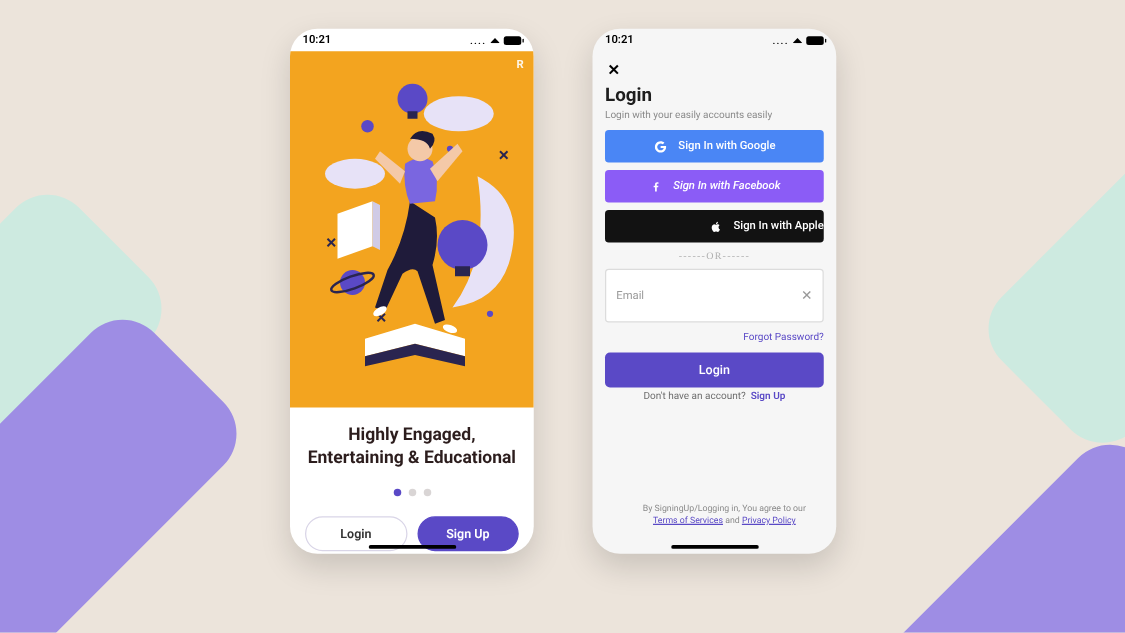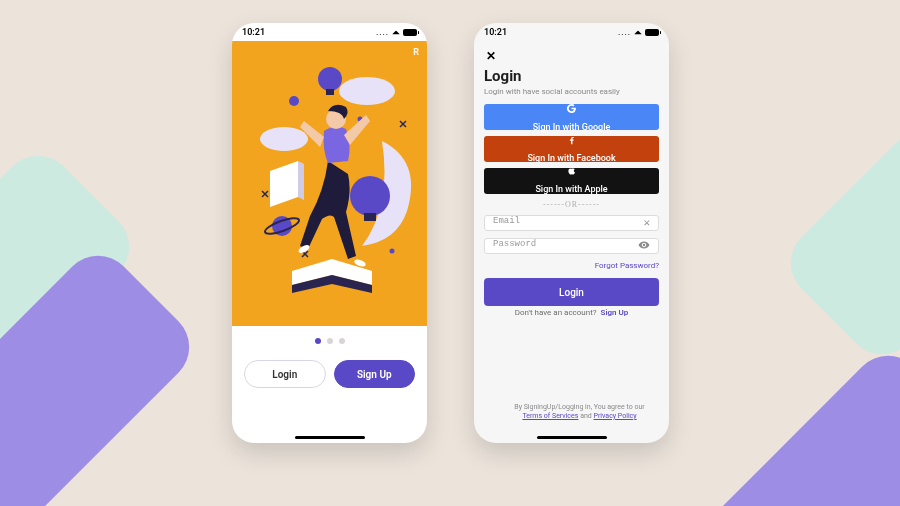--- a/index.html
+++ b/index.html
@@ -76,31 +76,31 @@
   .btn-signup { background:#5a49c6; color:#fff; border-color:#5a49c6; }
 
   
   .r-body { padding: 2px 10px 0; }
   .close { font-size:12px; font-weight:700; padding:6px 2px 4px; }
   .r-title { font-size:15px; font-weight:700; color:#1e1e1e; }
   .r-sub   { font-size:8px; color:#8a8a8a; margin-top:2px; margin-bottom:8px; }
   .social {
     height:26px; border-radius:3px; color:#fff;
     display:flex; align-items:center; justify-content:center;
-    font-size:9px; font-weight:500; margin-bottom:6px; gap:8px;flex-direction:column;
+    font-size:9px; font-weight:500; margin-bottom:6px; gap:8px;
   }
   .sg { background:#4a86f5; }
-  .sf { background:#c2410c; }
+  .sf { background:#8b5cf6;font-style:italic; }
   .sa { background:#121212;justify-content:flex-end; }
   .sicon { width:12px;height:12px;display:flex;align-items:center;justify-content:center;}
   .or { text-align:center; font-size:8px; color:#b0b0b0; letter-spacing:1px; margin:4px 0 6px;font-family:Liberation Serif, serif;}
   .field {
-    height:16px; border:1px solid #dcdcdc; background:#fff; border-radius:3px;
-    display:flex; align-items:flex-start; padding:0 8px; margin-bottom:7px;
-    font-size:9px; color:#9a9a9a; justify-content:space-between;font-family:Liberation Mono, monospace;
+    height:43px; border:1px solid #dcdcdc; background:#fff; border-radius:3px;
+    display:flex; align-items:center; padding:0 8px; margin-bottom:7px;
+    font-size:9px; color:#9a9a9a; justify-content:space-between;
   }
   .field .ico { color:#9a9a9a; font-size:11px; }
   .forgot { text-align:right; font-size:8px; color:#5a49c6; margin:0 0 8px; }
   .login-btn {
     height:28px; background:#5a49c6; color:#fff; border-radius:4px;
     display:flex;align-items:center;justify-content:center;
     font-size:10px; font-weight:500;
   }
   .noacct { text-align:center; font-size:8px; color:#6d6d6d; margin-top:2px; }
   .noacct .link { color:#5a49c6; font-weight:600; }
@@ -165,20 +165,24 @@
         <circle cx="104" cy="78" r="10" fill="#f4c9a8"></circle>
         <path d="M96 70 q6 -10 18 -4 q4 6 -2 12 q-2 -8 -16 -8" fill="#1f1b3a"></path>
         <path d="M92 96 l-20 -16 l-4 6 l20 20 z" fill="#f4c9a8"></path>
         <path d="M112 94 l22 -20 l4 6 l-20 24 z" fill="#f4c9a8"></path>
         <ellipse cx="72" cy="208" rx="6" ry="3" fill="#fff" transform="rotate(-30 72 208)"></ellipse>
         <ellipse cx="128" cy="222" rx="6" ry="3" fill="#fff" transform="rotate(20 128 222)"></ellipse>
       </g>
     </svg>
   </div>
 
+  <div class="tagline">
+    <div>Highly Engaged,</div>
+    <div>Entertaining &amp; Educational</div>
+  </div>
 
   <div class="page-dots">
     <span class="active"></span>
     <span></span>
     <span></span>
   </div>
 
   <div class="btn-row">
     <div class="btn btn-login">Login</div>
     <div class="btn btn-signup">Sign Up</div>
@@ -193,21 +197,21 @@
     <span class="sig">
       <span class="dots">....</span>
       <span class="wifi"></span>
       <span class="batt"></span>
     </span>
   </div>
 
   <div class="r-body">
     <div class="close">✕</div>
     <div class="r-title">Login</div>
-    <div class="r-sub">Login with have social accounts easily</div>
+    <div class="r-sub">Login with your easily accounts easily</div>
 
     <div class="social sg">
       <span class="sicon">
         <svg width="11" height="11" viewBox="0 0 24 24">
             <path fill="#fff" d="M21.6 12.2c0-.7-.1-1.3-.2-1.9H12v3.6h5.4c-.2 1.2-.9 2.3-2 3v2.5h3.2c1.9-1.7 3-4.3 3-7.2z"></path>
             <path fill="#fff" d="M12 22c2.7 0 5-0.9 6.6-2.4l-3.2-2.5c-.9.6-2 .9-3.4.9-2.6 0-4.8-1.8-5.6-4.1H3.1v2.6C4.7 19.8 8.1 22 12 22z"></path>
             <path fill="#fff" d="M6.4 13.9c-.2-.6-.3-1.2-.3-1.9s.1-1.3.3-1.9V7.5H3.1C2.4 8.9 2 10.4 2 12s.4 3.1 1.1 4.5l3.3-2.6z"></path>
             <path fill="#fff" d="M12 5.9c1.5 0 2.8.5 3.8 1.5l2.8-2.8C17 2.9 14.7 2 12 2 8.1 2 4.7 4.2 3.1 7.5l3.3 2.6C7.2 7.7 9.4 5.9 12 5.9z"></path>
           </svg>
       </span>
@@ -231,28 +235,20 @@
       </span>
       <span>Sign In with Apple</span>
     </div>
 
     <div class="or">------OR------</div>
 
     <div class="field">
       <span>Email</span>
       <span class="ico">✕</span>
     </div>
-    <div class="field">
-      <span>Password</span>
-      <span class="ico">
-        <svg width="12" height="12" viewBox="0 0 24 24">
-            <path fill="#8a8a8a" d="M12 5C7 5 2.7 8.1 1 12c1.7 3.9 6 7 11 7s9.3-3.1 11-7c-1.7-3.9-6-7-11-7zm0 11.5c-2.5 0-4.5-2-4.5-4.5S9.5 7.5 12 7.5s4.5 2 4.5 4.5-2 4.5-4.5 4.5zM12 9.5c-1.4 0-2.5 1.1-2.5 2.5s1.1 2.5 2.5 2.5 2.5-1.1 2.5-2.5S13.4 9.5 12 9.5z"></path>
-          </svg>
-      </span>
-    </div>
 
     <div class="forgot">Forgot Password?</div>
 
     <div class="login-btn">Login</div>
 
     <div class="noacct">
       <span>Don't have an account?</span>&nbsp;
       <span class="link">Sign Up</span>
     </div>
   </div>

